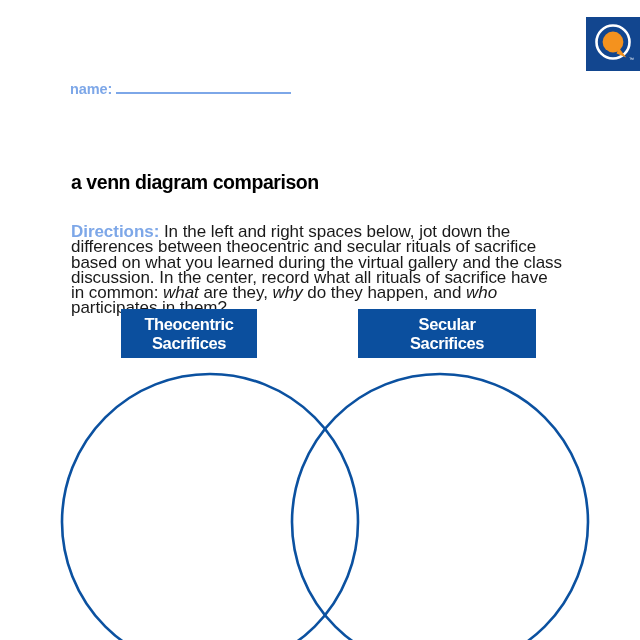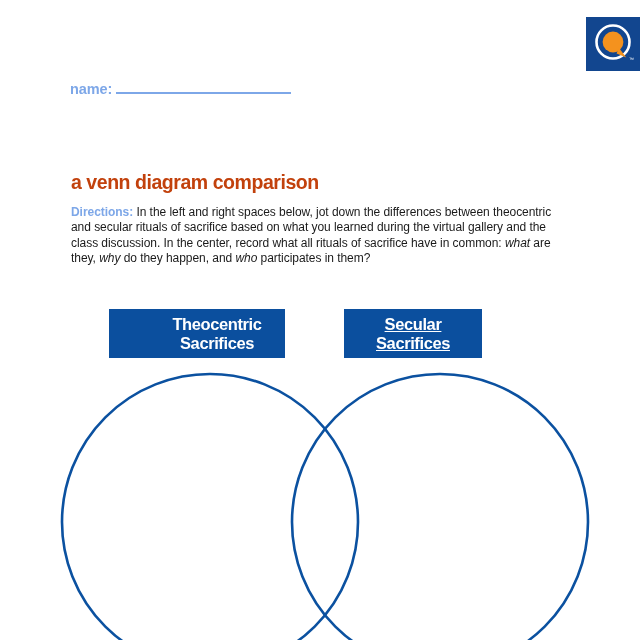--- a/index.html
+++ b/index.html
@@ -80,36 +80,36 @@
     font-size: 29.5px;
     font-weight: bold;
     letter-spacing: -0.9px;
     line-height: 34px;
     white-space: nowrap;
   }
   #subtitle {
     position: absolute;
     top: 153px;
     left: 71px;
-    color: #c2410c;
+    color: #000000;
     font-size: 19.5px;
     font-weight: bold;
     letter-spacing: -0.45px;
     line-height: 24px;
     white-space: nowrap;
   }
 
   
   #directions {
     position: absolute;
-    top: 188px;
+    top: 207px;
     left: 71px;
     width: 492px;
     color: #1a1a1a;
-    font-size: 12px;
+    font-size: 17px;
     line-height: 15.3px;
     letter-spacing: -0.05px;
   }
   #directions .lead {
     color: #7da7e8;
     font-weight: bold;
   }
   #directions em { font-style: italic; }
 
   
@@ -121,22 +121,22 @@
     color: #ffffff;
     font-size: 16.5px;
     font-weight: bold;
     line-height: 18.5px;
     letter-spacing: -0.4px;
     text-align: center;
     display: flex;
     align-items: center;
     justify-content: center;
   }
-  .venn-label.left  { left: 109px; width: 136px; padding-left: 40px; }
-  .venn-label.right { left: 344px; width: 138px; text-decoration: underline; }
+  .venn-label.left  { left: 121px; width: 136px; }
+  .venn-label.right { left: 358px; width: 178px; }
   .venn-label span { display: block; }
 
   
   #venn {
     position: absolute;
     top: 352px;
     left: 0;
     width: 640px;
     height: 288px;
   }

